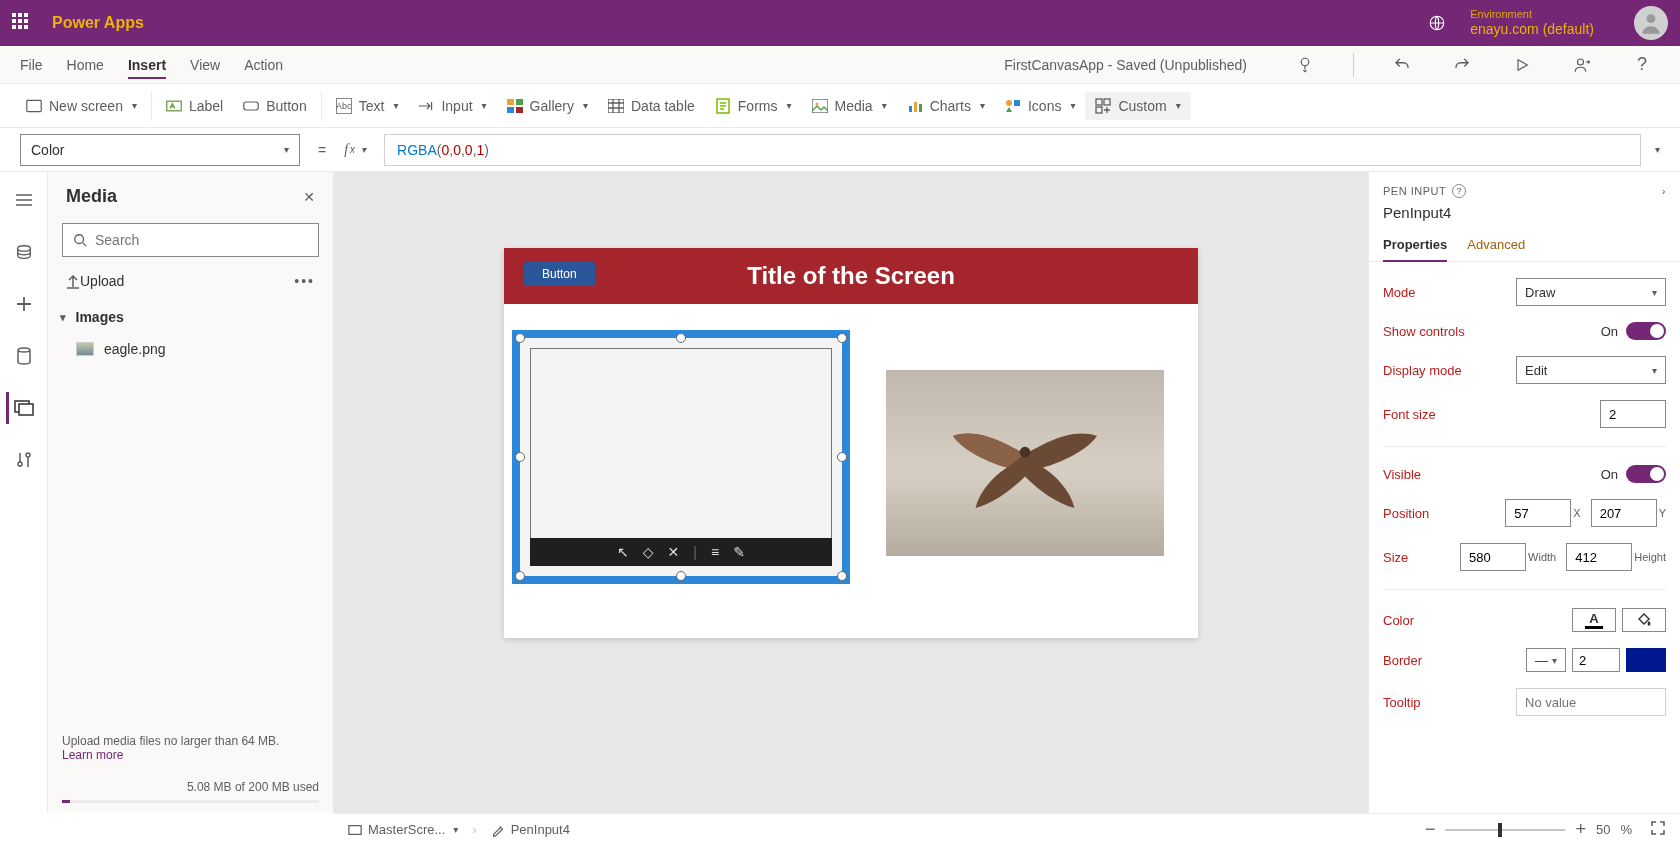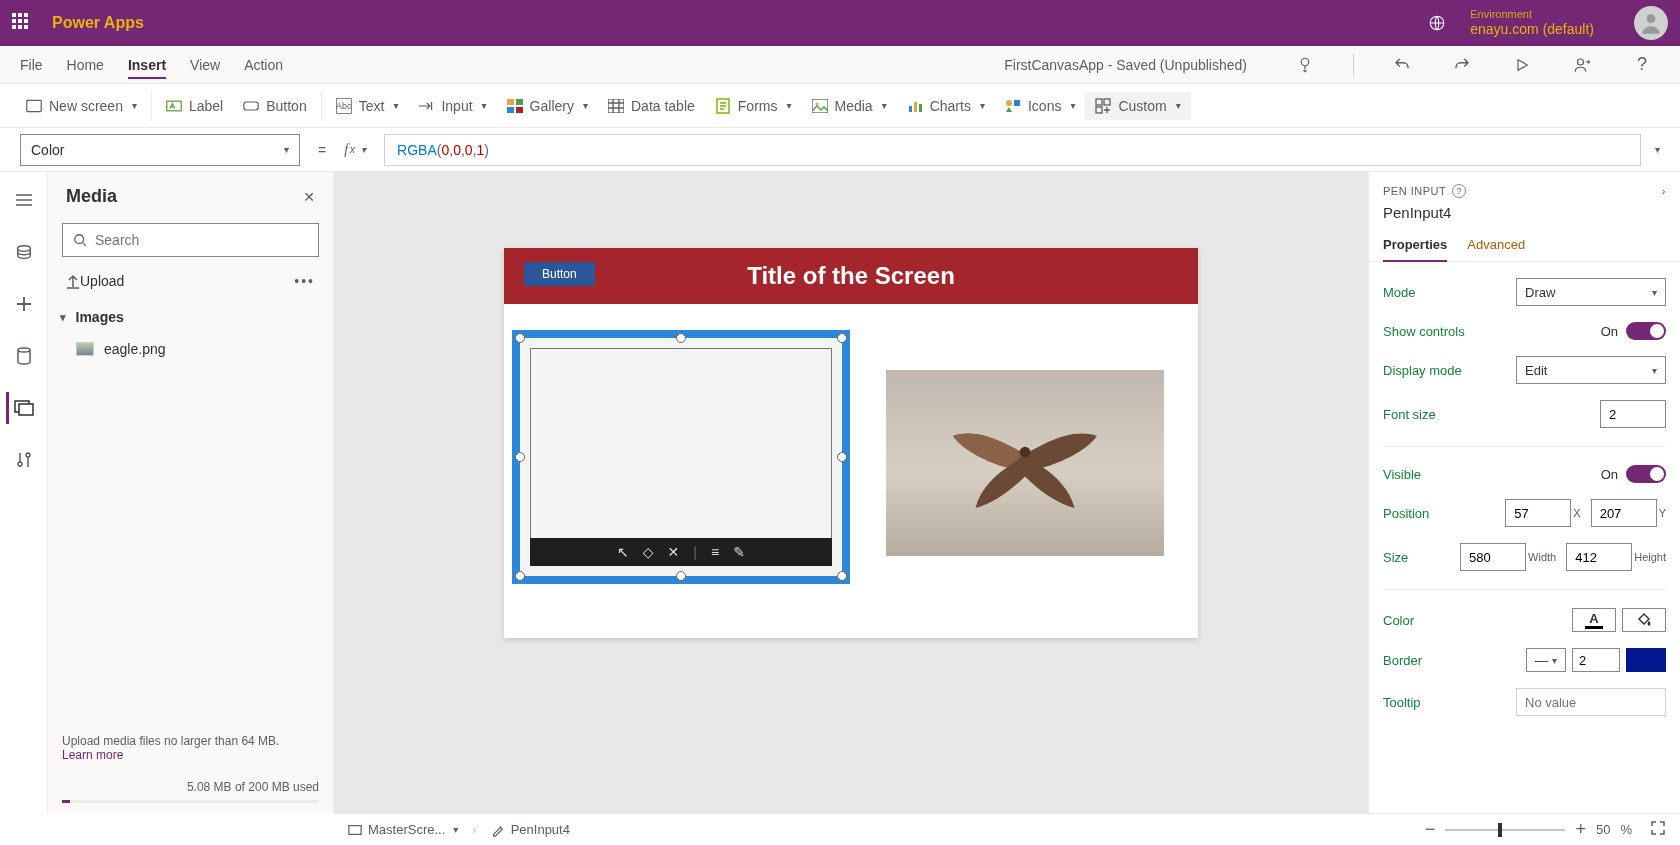--- a/index.html
+++ b/index.html
@@ -72,21 +72,21 @@
 .bird{width:180px;height:110px;position:relative}
 .bird svg{width:100%;height:100%}
 .right-panel{width:312px;background:#fff;border-left:1px solid #edebe9;display:flex;flex-direction:column}
 .rp-head{padding:12px 14px 4px;display:flex;align-items:center;gap:6px;color:#605e5c;font-size:11px;letter-spacing:.5px}
 .rp-name{padding:2px 14px 8px;font-size:15px}
 .rp-tabs{display:flex;gap:20px;padding:0 14px;border-bottom:1px solid #edebe9}
 .rp-tab{padding:8px 0;font-size:13px;color:#a16207;cursor:pointer}
 .rp-tab.active{color:#323130;font-weight:600;border-bottom:2px solid #742774;margin-bottom:-1px}
 .rp-body{padding:8px 14px;overflow-y:auto}
 .prop-row{display:flex;align-items:center;justify-content:space-between;padding:8px 0;font-size:13px}
-.prop-label{color:#15803d}
+.prop-label{color:#b91c1c}
 .prop-dd{width:150px;height:28px;border:1px solid #8a8886;display:flex;align-items:center;justify-content:space-between;padding:0 8px;font-size:13px;background:#fff}
 .toggle{display:flex;align-items:center;gap:8px}
 .toggle-track{width:40px;height:18px;border-radius:10px;background:#742774;position:relative}
 .toggle-knob{width:14px;height:14px;background:#fff;border-radius:50%;position:absolute;right:2px;top:2px}
 .prop-in{width:66px;height:28px;border:1px solid #8a8886;padding:0 8px;font-size:13px}
 .two-in{display:flex;gap:10px}
 .two-col{display:flex;flex-direction:row;align-items:center;gap:2px}
 .sub-lbl{font-size:11px;color:#605e5c}
 .rp-sep{height:1px;background:#edebe9;margin:10px 0}
 .color-sw{width:44px;height:24px;border:1px solid #8a8886;display:flex;align-items:center;justify-content:center;font-weight:700}

